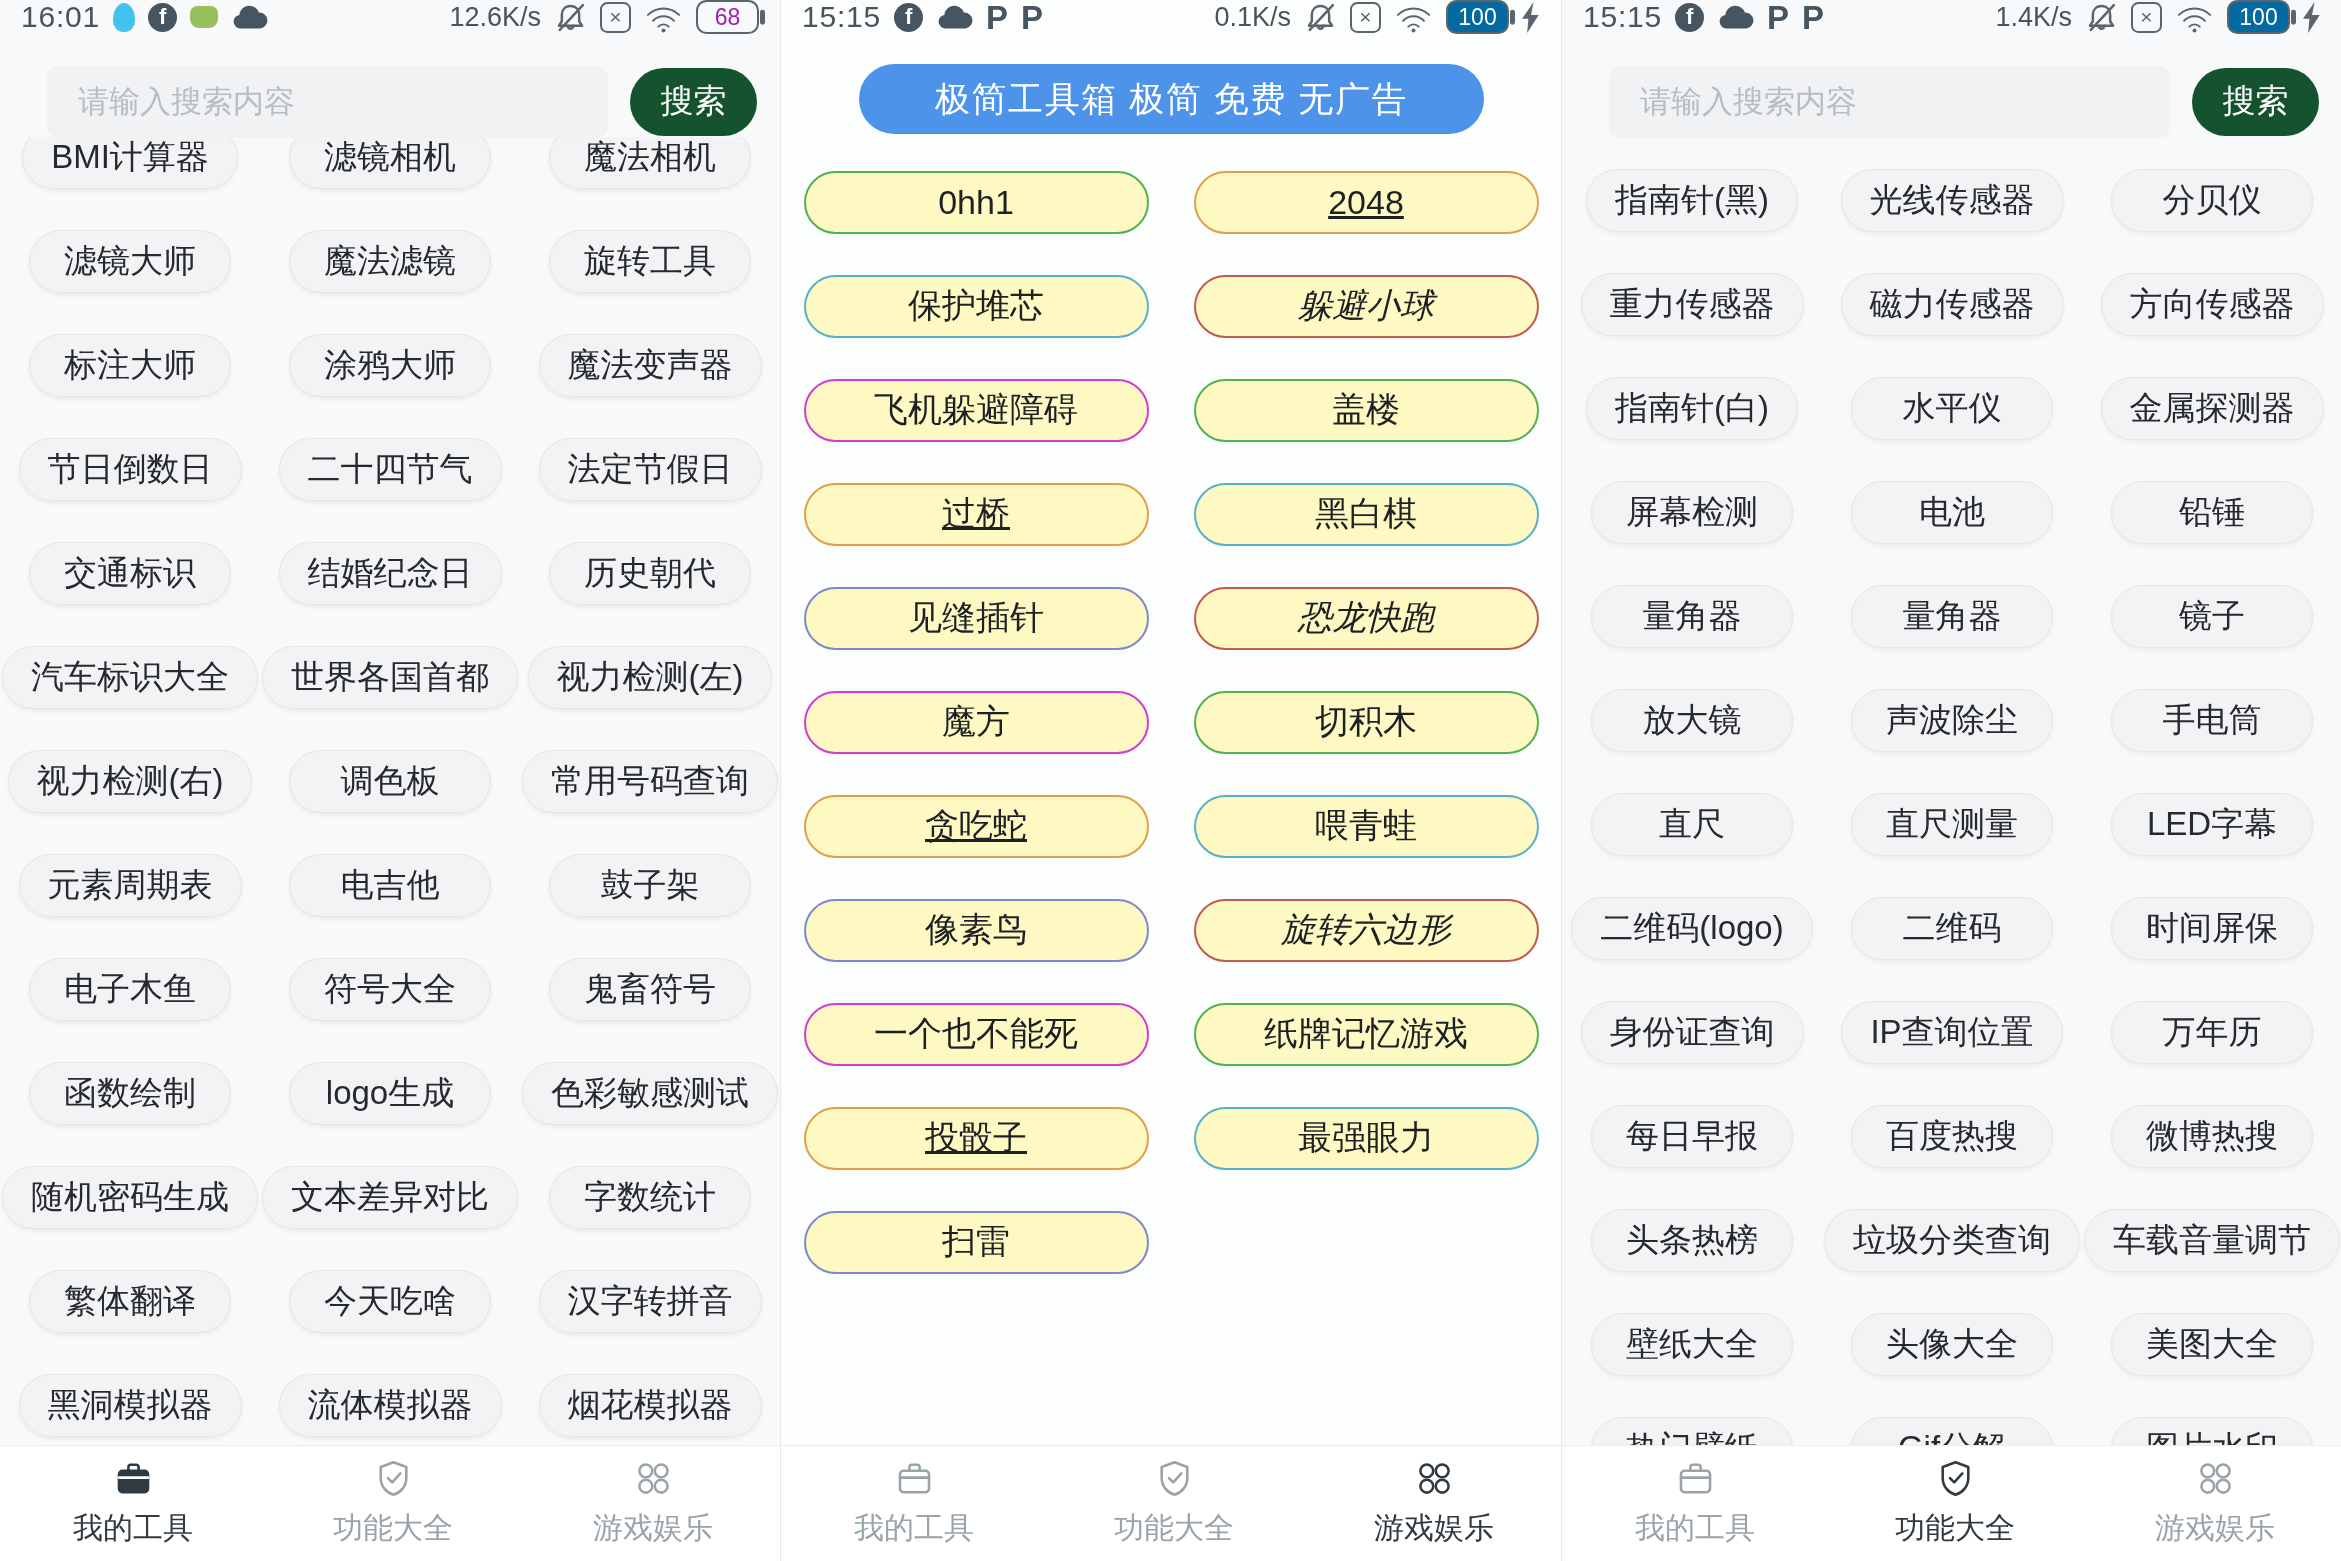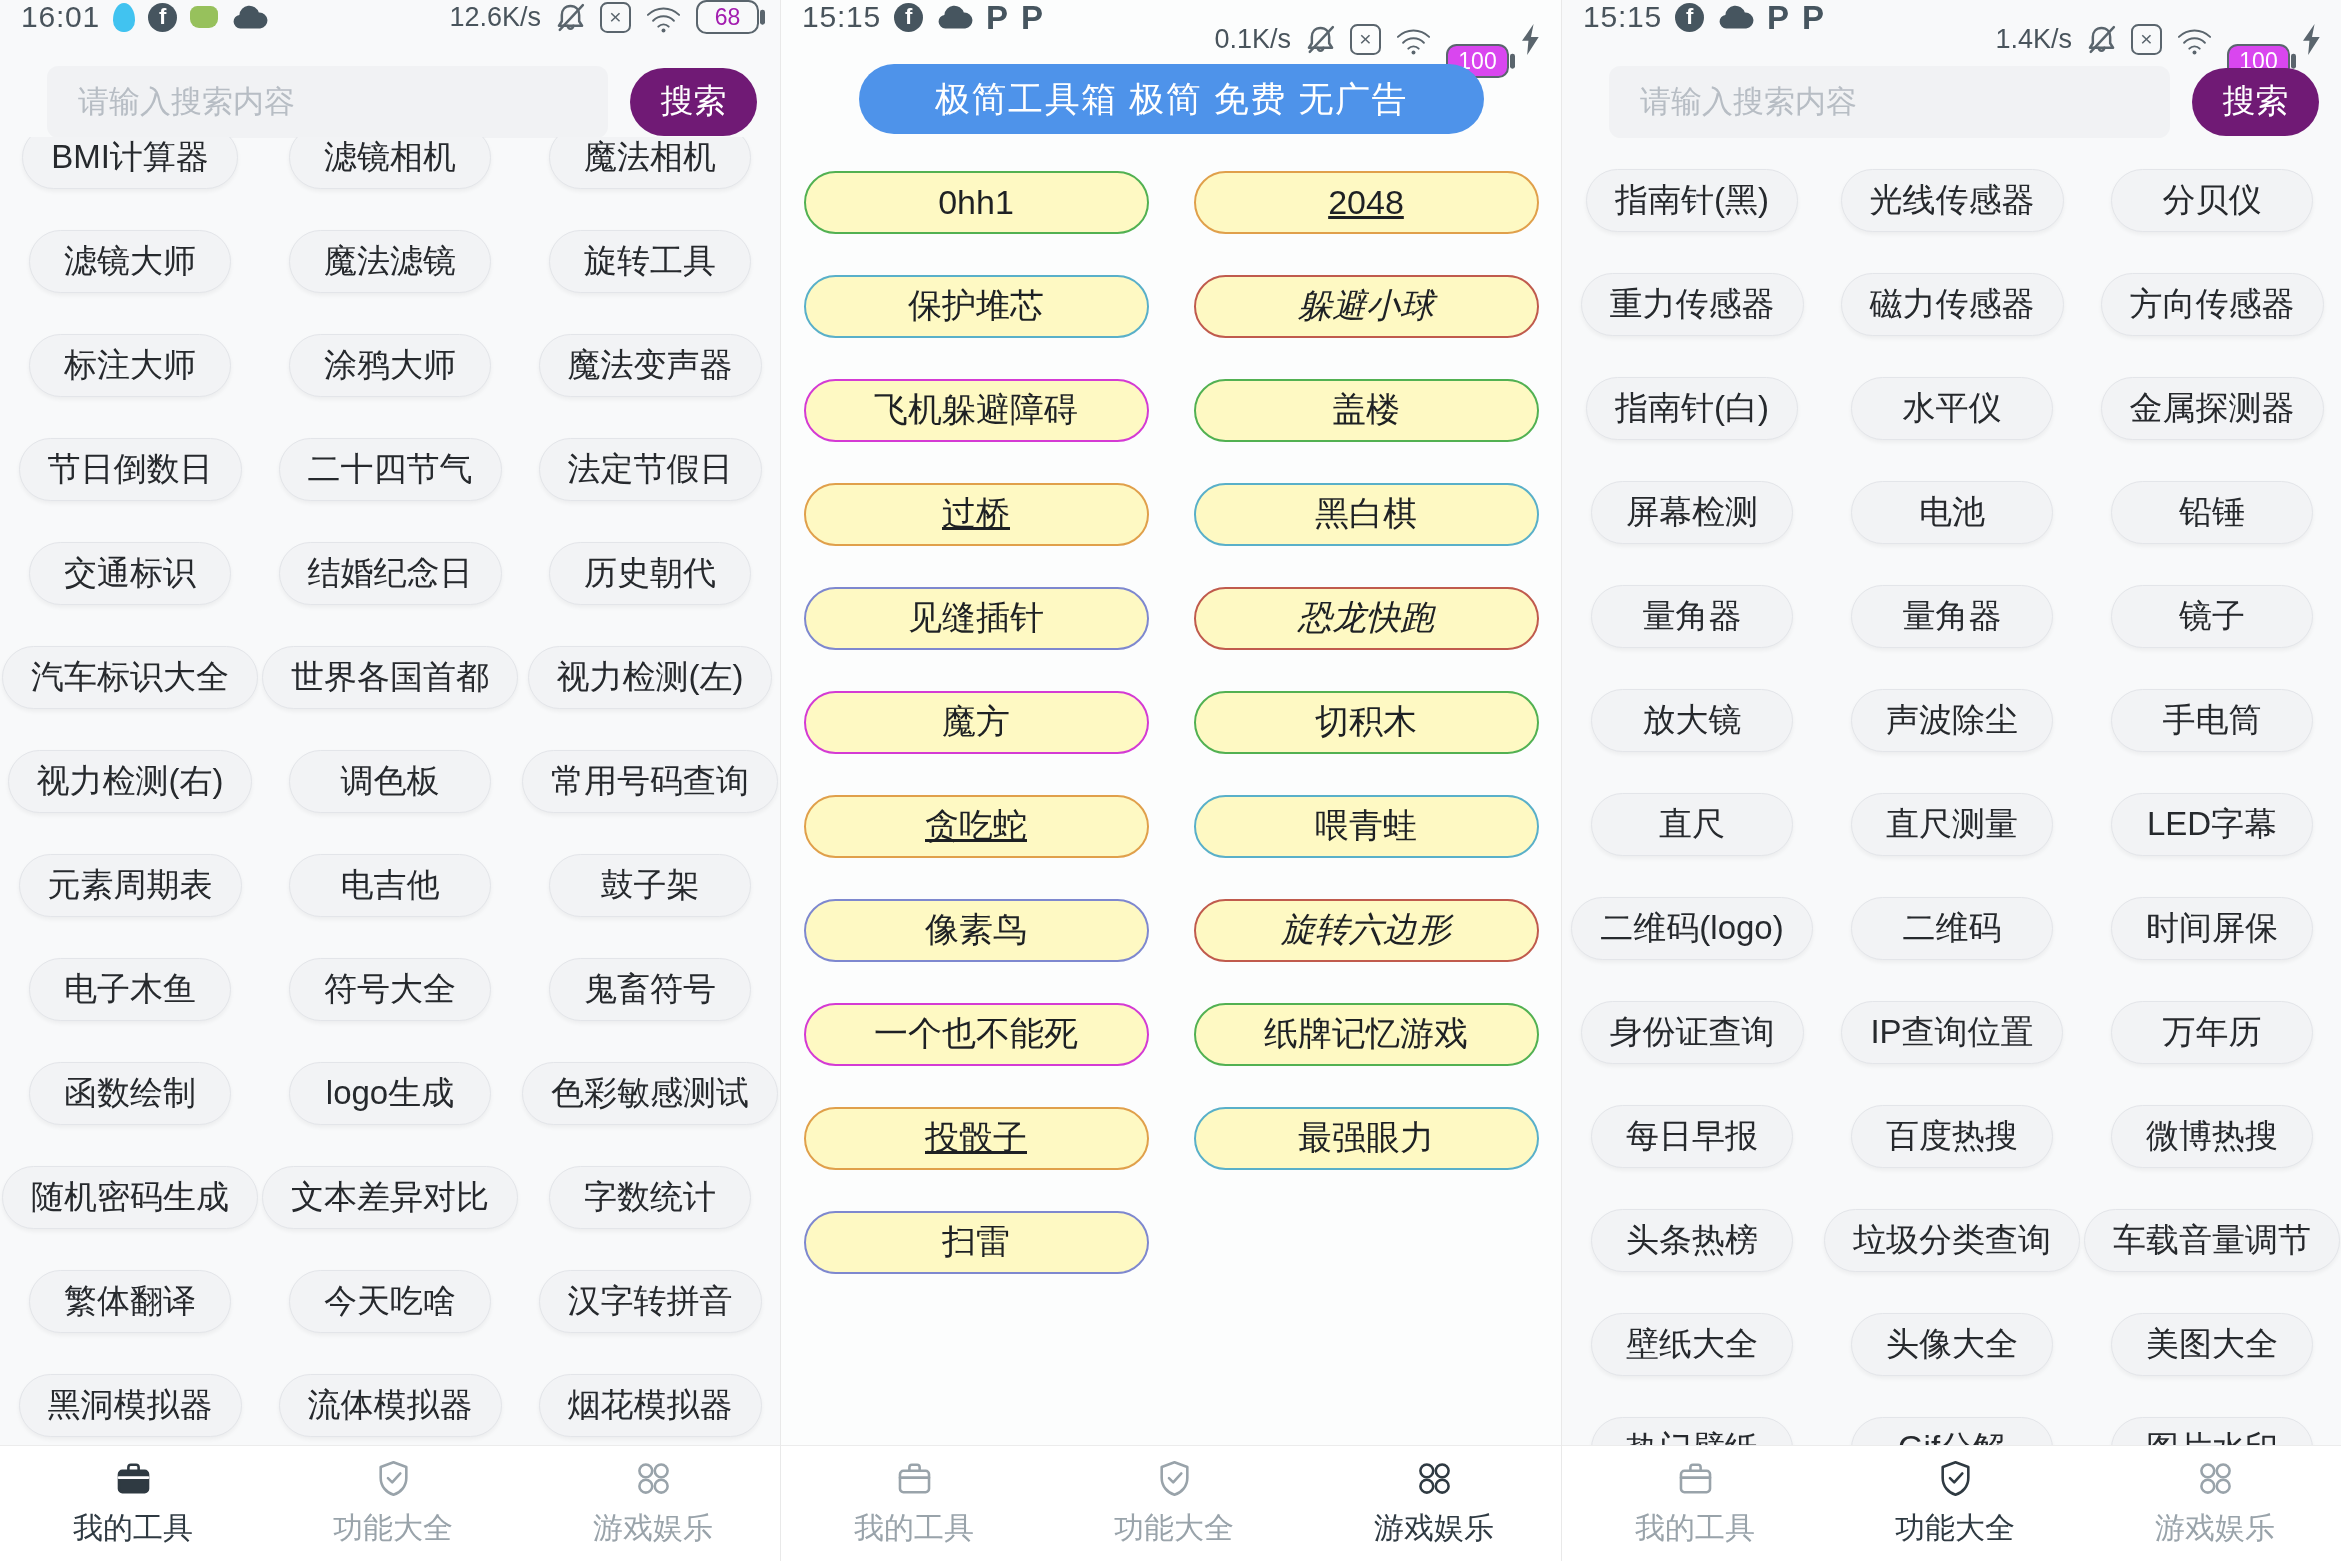--- a/index.html
+++ b/index.html
@@ -22,31 +22,31 @@
   .ic-p{font-size:33px;font-weight:800;color:#46555f;line-height:1;}
   .ic-cloud{fill:#46555f;}
   .ic-stroke{stroke:#5a656d;fill:none;stroke-width:3;stroke-linecap:round;stroke-linejoin:round;}
   .sim{width:31px;height:31px;border:2.4px solid #5a656d;border-radius:7.3px;color:#5a656d;
     font-size:21px;display:flex;align-items:center;justify-content:center;box-sizing:border-box;}
   .battery{position:relative;min-width:63px;height:34px;border:2.4px solid #5a656d;border-radius:10.6px;
     font-size:23px;color:#a21caf;display:flex;align-items:center;justify-content:center;
     box-sizing:border-box;padding:0 4.9px;}
   .battery::after{content:"";position:absolute;right:-8.1px;top:50%;transform:translateY(-50%);
     width:4.9px;height:14.6px;background:#5a656d;border-radius:2.4px;}
-  .battery.filled{background:#d946ef;color:#fff;margin-top:44px;}
+  .battery.filled{background:#0369a1;color:#fff;}
   .ic-bolt{fill:#5a656d;}
 
   
   .search-row{position:absolute;top:66px;left:0;width:100%;height:73px;}
   .search-input{position:absolute;left:47px;top:0;width:561px;height:72px;border:none;outline:none;
     background:#f1f2f4;border-radius:11.4px;font-size:31px;color:#333;padding:0 31px;box-sizing:border-box;
     font-family:inherit;}
   .search-input::placeholder{color:#b7bdc4;}
   .search-btn{position:absolute;right:23px;top:1.6px;width:127px;height:68px;border:none;
-    background:#701a75;color:#fff;font-size:33px;border-radius:34px;font-family:Liberation Serif, serif;}
+    background:#14532d;color:#fff;font-size:33px;border-radius:34px;font-family:Liberation Serif, serif;}
 
   
   .banner{position:absolute;top:64px;left:78px;width:625px;height:70px;background:#4e93ea;
     border-radius:35px;color:#fff;font-size:35px;display:flex;align-items:center;justify-content:center;
     letter-spacing:1.6px;}
 
   
   .tool-scroll{position:absolute;top:137px;bottom:115px;left:0;right:0;overflow:hidden;}
   .tool-grid{display:grid;grid-template-columns:repeat(3,1fr);grid-auto-rows:104px;}
   .tool-grid.offset-p1{margin-top:-32px;}

